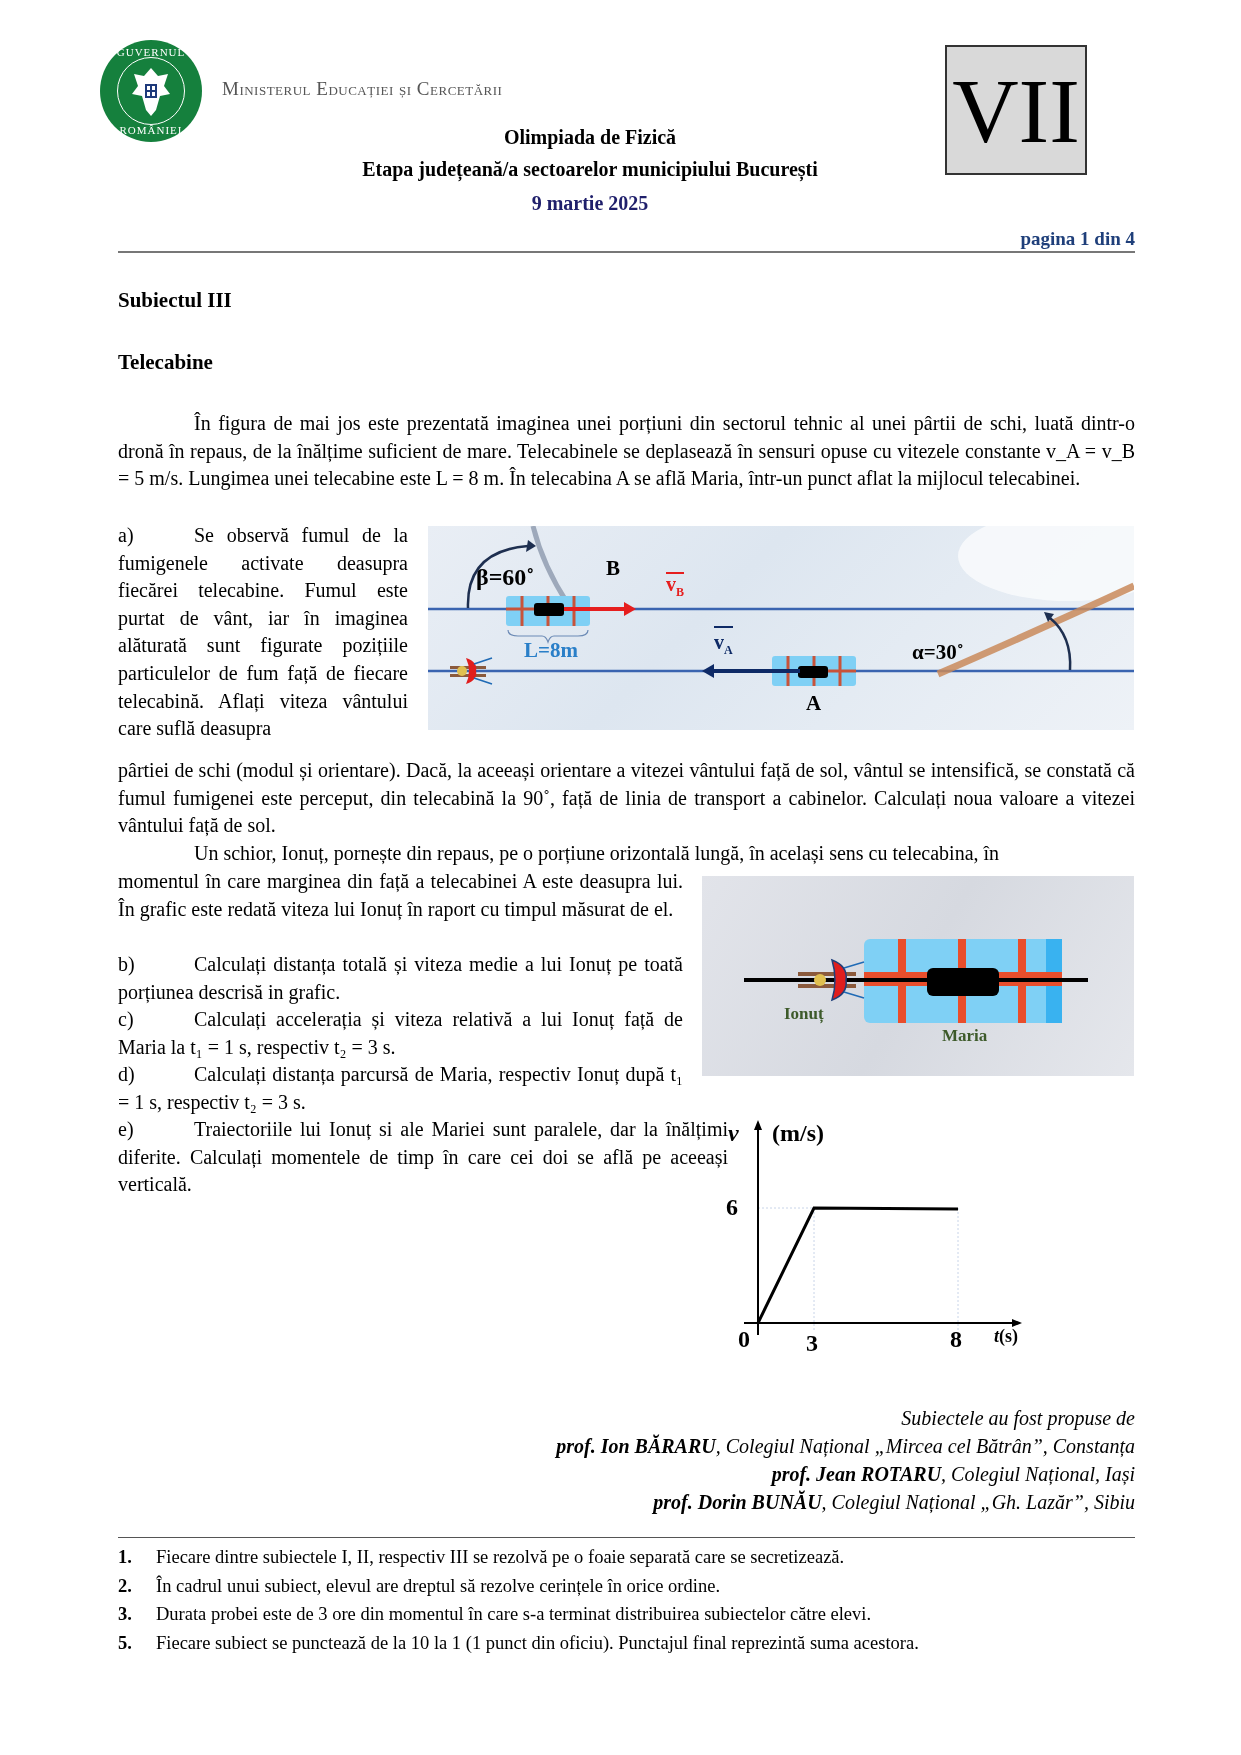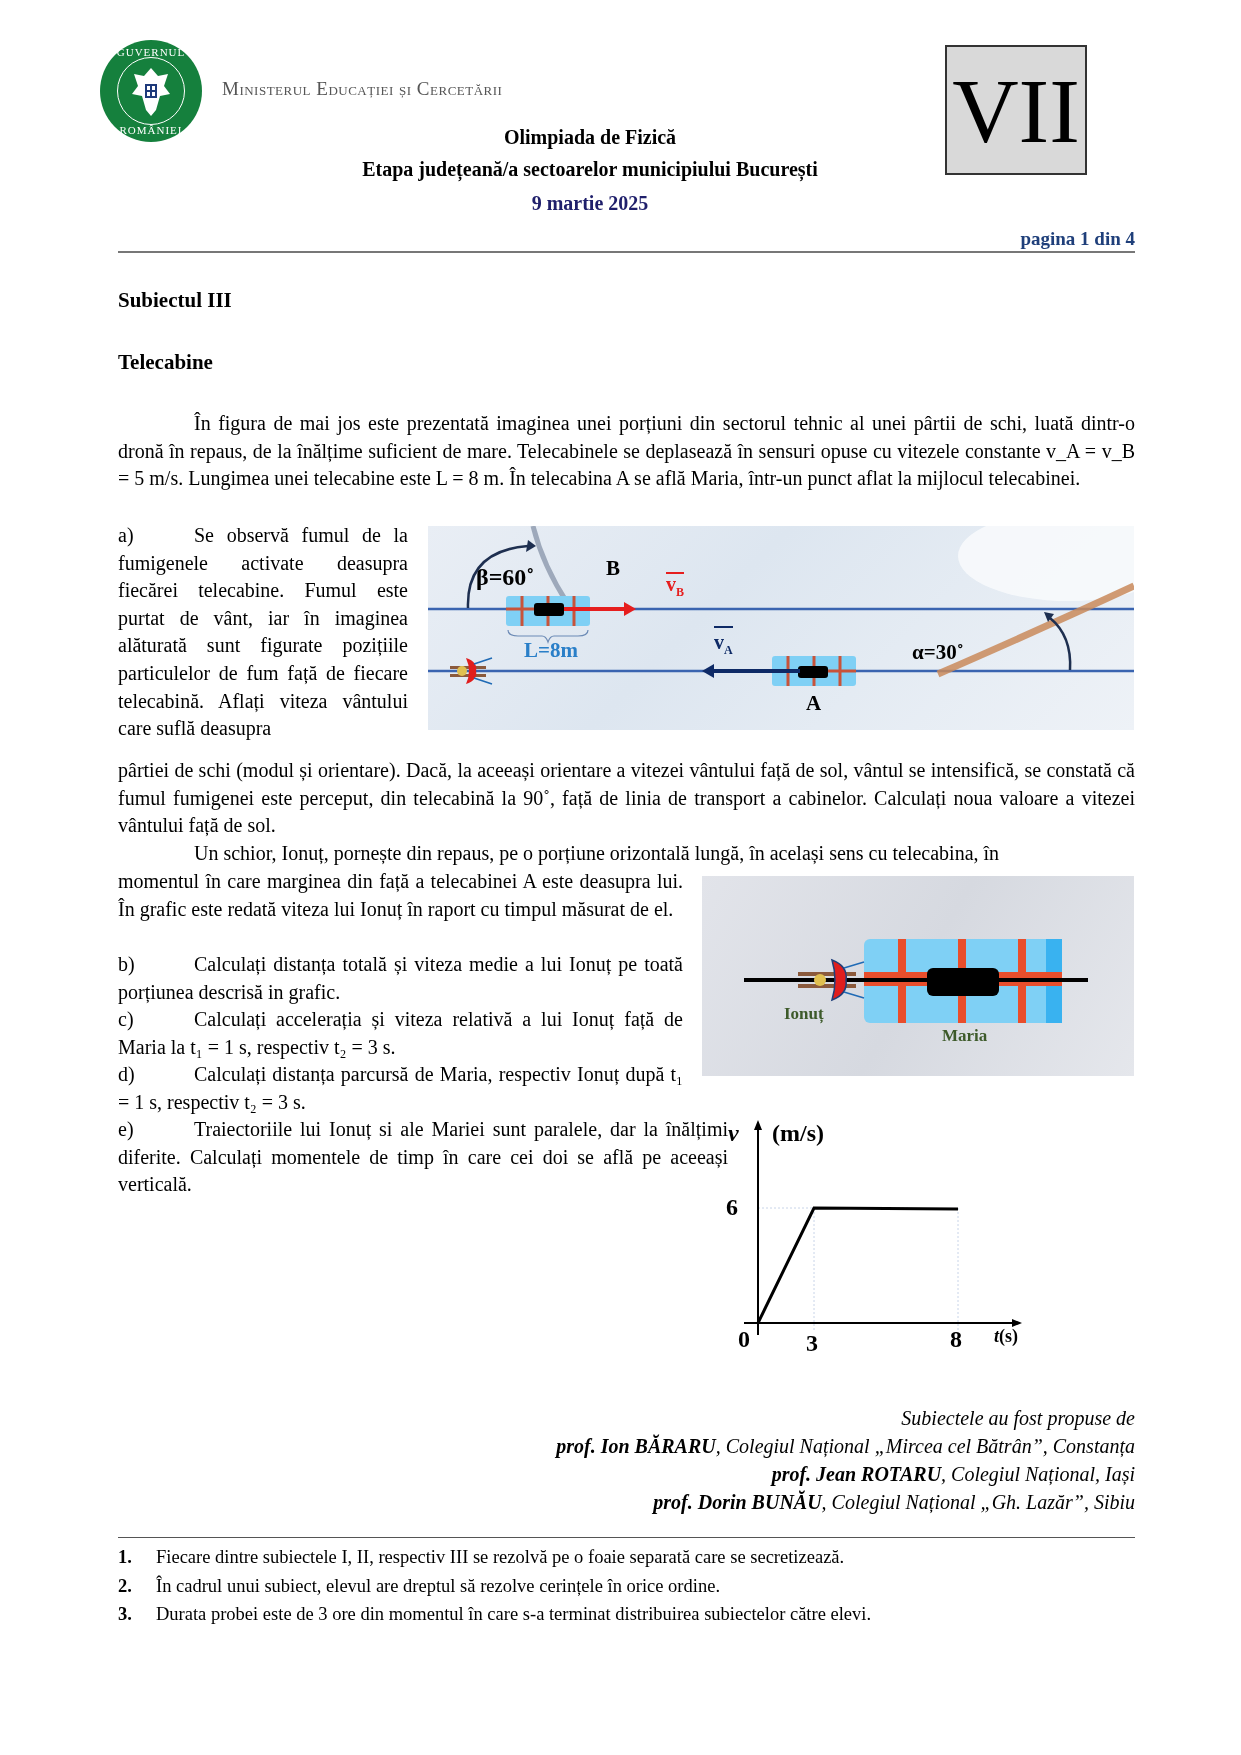--- a/index.html
+++ b/index.html
@@ -170,13 +170,14 @@
 <div class="abs credits" style="top:1432px"><b>prof. Ion BĂRARU</b><span>, Colegiul Național „Mircea cel Bătrân”, Constanța</span></div>
 <div class="abs credits" style="top:1460px"><b>prof. Jean ROTARU</b><span>, Colegiul Național, Iași</span></div>
 <div class="abs credits" style="top:1488px"><b>prof. Dorin BUNĂU</b><span>, Colegiul Național „Gh. Lazăr”, Sibiu</span></div>
 
 <div class="abs hr" style="top:1537px; height:1px; background:#555;"></div>
 
 <div class="abs rules" style="top:1543px">
   <div><span class="num">1.</span><span>Fiecare dintre subiectele I, II, respectiv III se rezolvă pe o foaie separată care se secretizează.</span></div>
   <div><span class="num">2.</span><span>În cadrul unui subiect, elevul are dreptul să rezolve cerințele în orice ordine.</span></div>
   <div><span class="num">3.</span><span>Durata probei este de 3 ore din momentul în care s-a terminat distribuirea subiectelor către elevi.</span></div>
+  <div><span class="num">5.</span><span>Fiecare subiect se punctează de la 10 la 1 (1 punct din oficiu). Punctajul final reprezintă suma acestora.</span></div>
 </div>
 
 </body></html>

